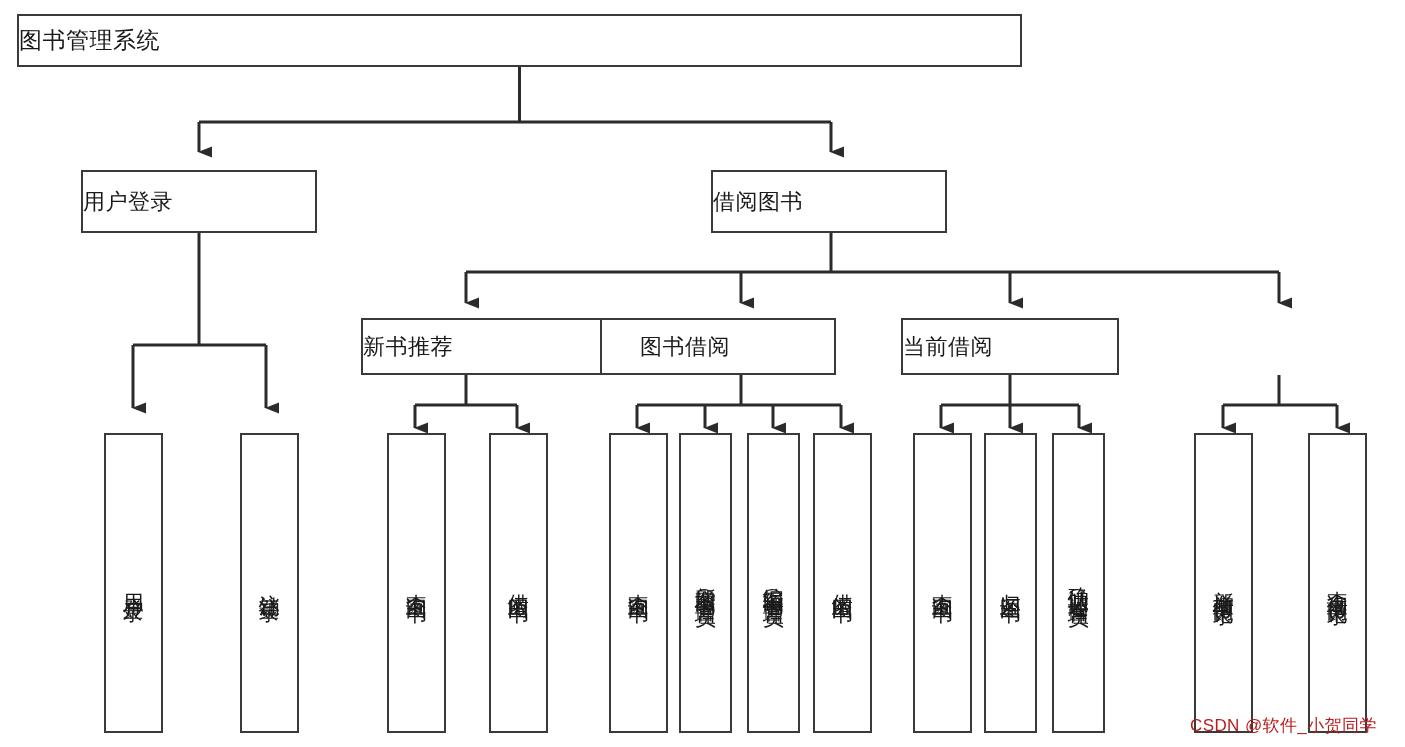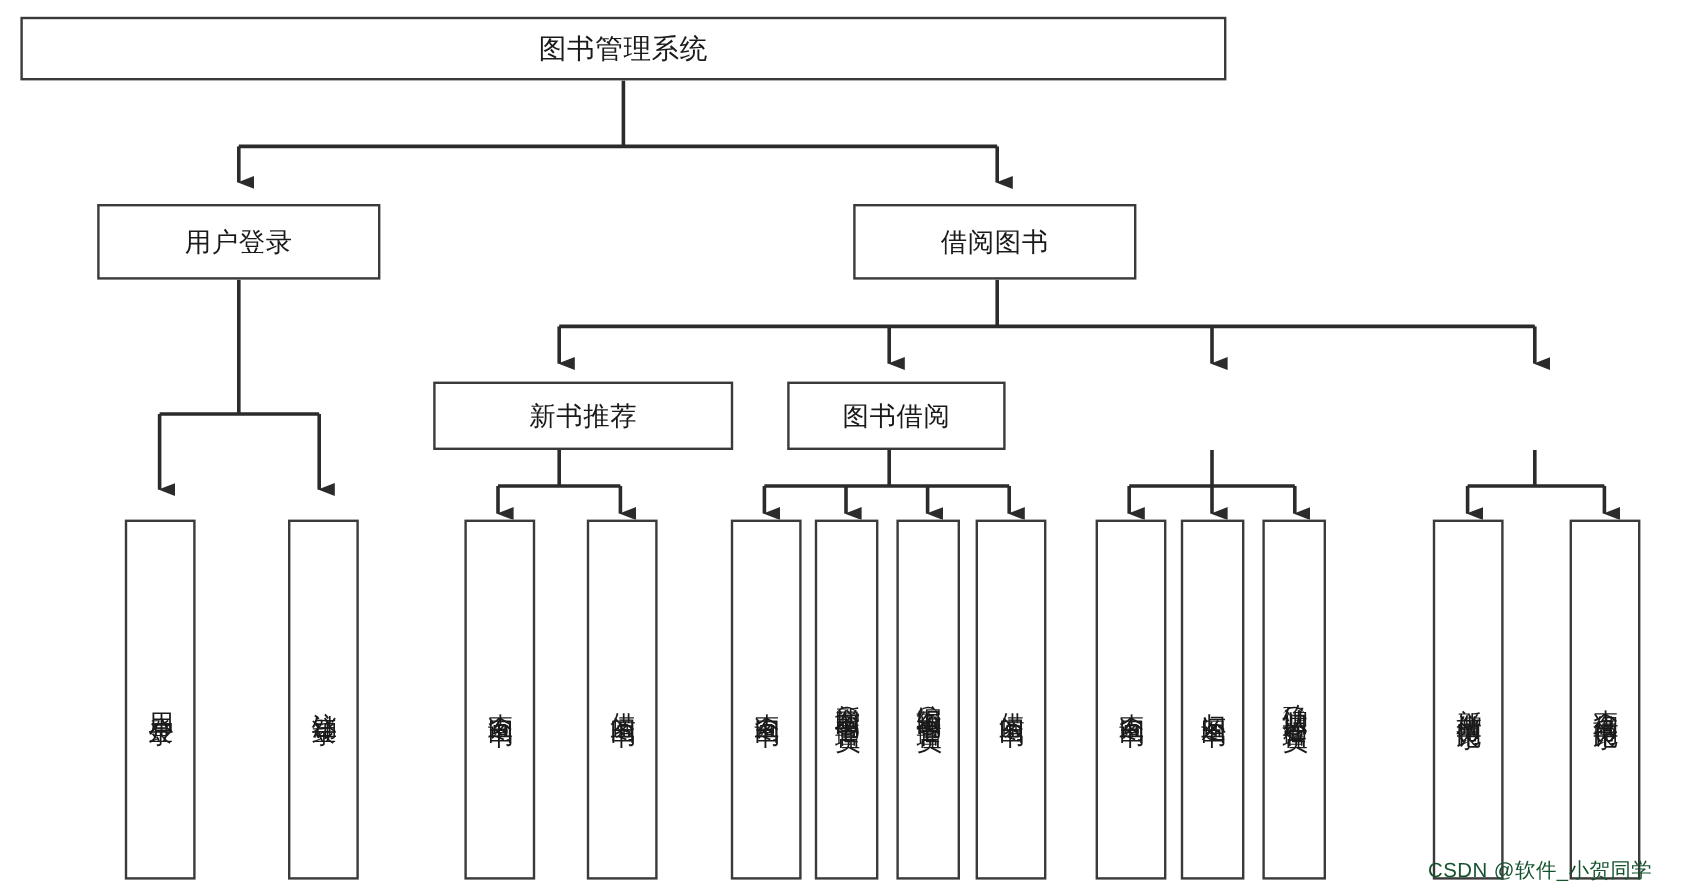--- a/index.html
+++ b/index.html
@@ -25,21 +25,21 @@
     height: 747px;
     pointer-events: none;
   }
   .node {
     position: absolute;
     box-sizing: border-box;
     background: #ffffff;
     border: 2px solid #3a3a3a;
     display: flex;
     align-items: center;
-    justify-content: center;
+    justify-content: flex-start;
     color: #1a1a1a;
   }
   .node .label {
     text-align: center;
     line-height: 1.05;
     white-space: nowrap;
   }
   .node.horiz .label {
     font-size: 22px;
     letter-spacing: 0.5px;
@@ -56,21 +56,21 @@
     text-orientation: upright;
     font-size: 21px;
     line-height: 1.12;
     letter-spacing: 3px;
   }
   .watermark {
     position: absolute;
     left: 1190px;
     top: 714px;
     font-size: 17px;
-    color: #14532d;
+    color: #b91c1c;
     letter-spacing: 0.4px;
     white-space: nowrap;
   }
 </style>
 </head>
 <body>
 
 <div id="canvas">
 
   <svg id="wires" viewBox="0 0 1405 747" xmlns="http://www.w3.org/2000/svg">
@@ -134,22 +134,25 @@
   <div class="node horiz" style="left:81px; top:170px; width:236px; height:63px;">
     <span class="label">用户登录</span>
   </div>
   <div class="node horiz" style="left:711px; top:170px; width:236px; height:63px;">
     <span class="label">借阅图书</span>
   </div>
 
   <div class="node horiz" style="left:361px; top:318px; width:250px; height:57px;">
     <span class="label">新书推荐</span>
   </div>
-  <div class="node horiz" style="left:656px; top:318px; width:182px; height:57px;">
+  <div class="node horiz" style="left:600px; top:318px; width:236px; height:57px;padding-left:38px;">
     <span class="label">图书借阅</span>
+  </div>
+  <div class="node horiz" style="left:901px; top:318px; width:218px; height:57px;">
+    <span class="label">当前借阅</span>
   </div>
 
   <div class="node vert" style="left:104px; top:433px; width:59px; height:300px;">
     <span class="label">用户登录</span>
   </div>
   <div class="node vert" style="left:240px; top:433px; width:59px; height:300px;">
     <span class="label">注销登录</span>
   </div>
 
   <div class="node vert" style="left:387px; top:433px; width:59px; height:300px;">

